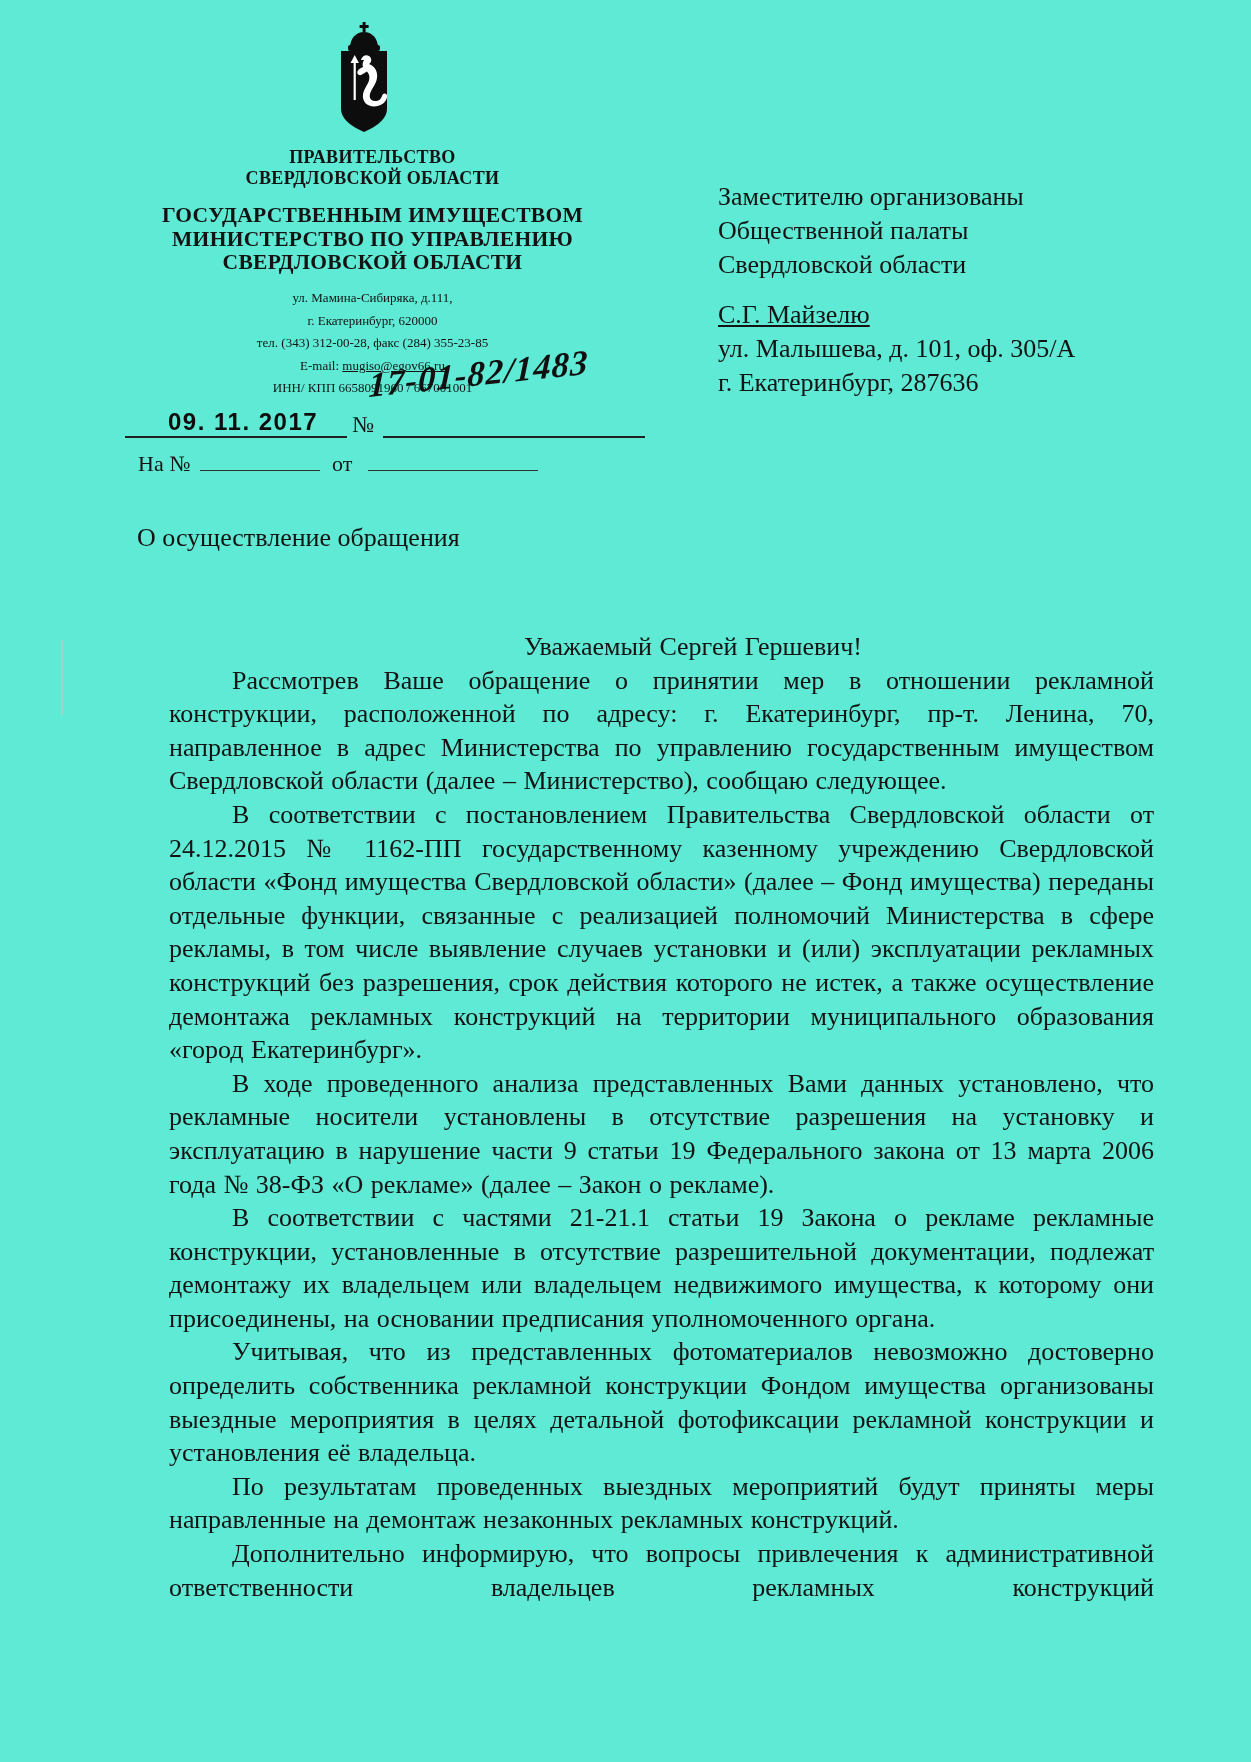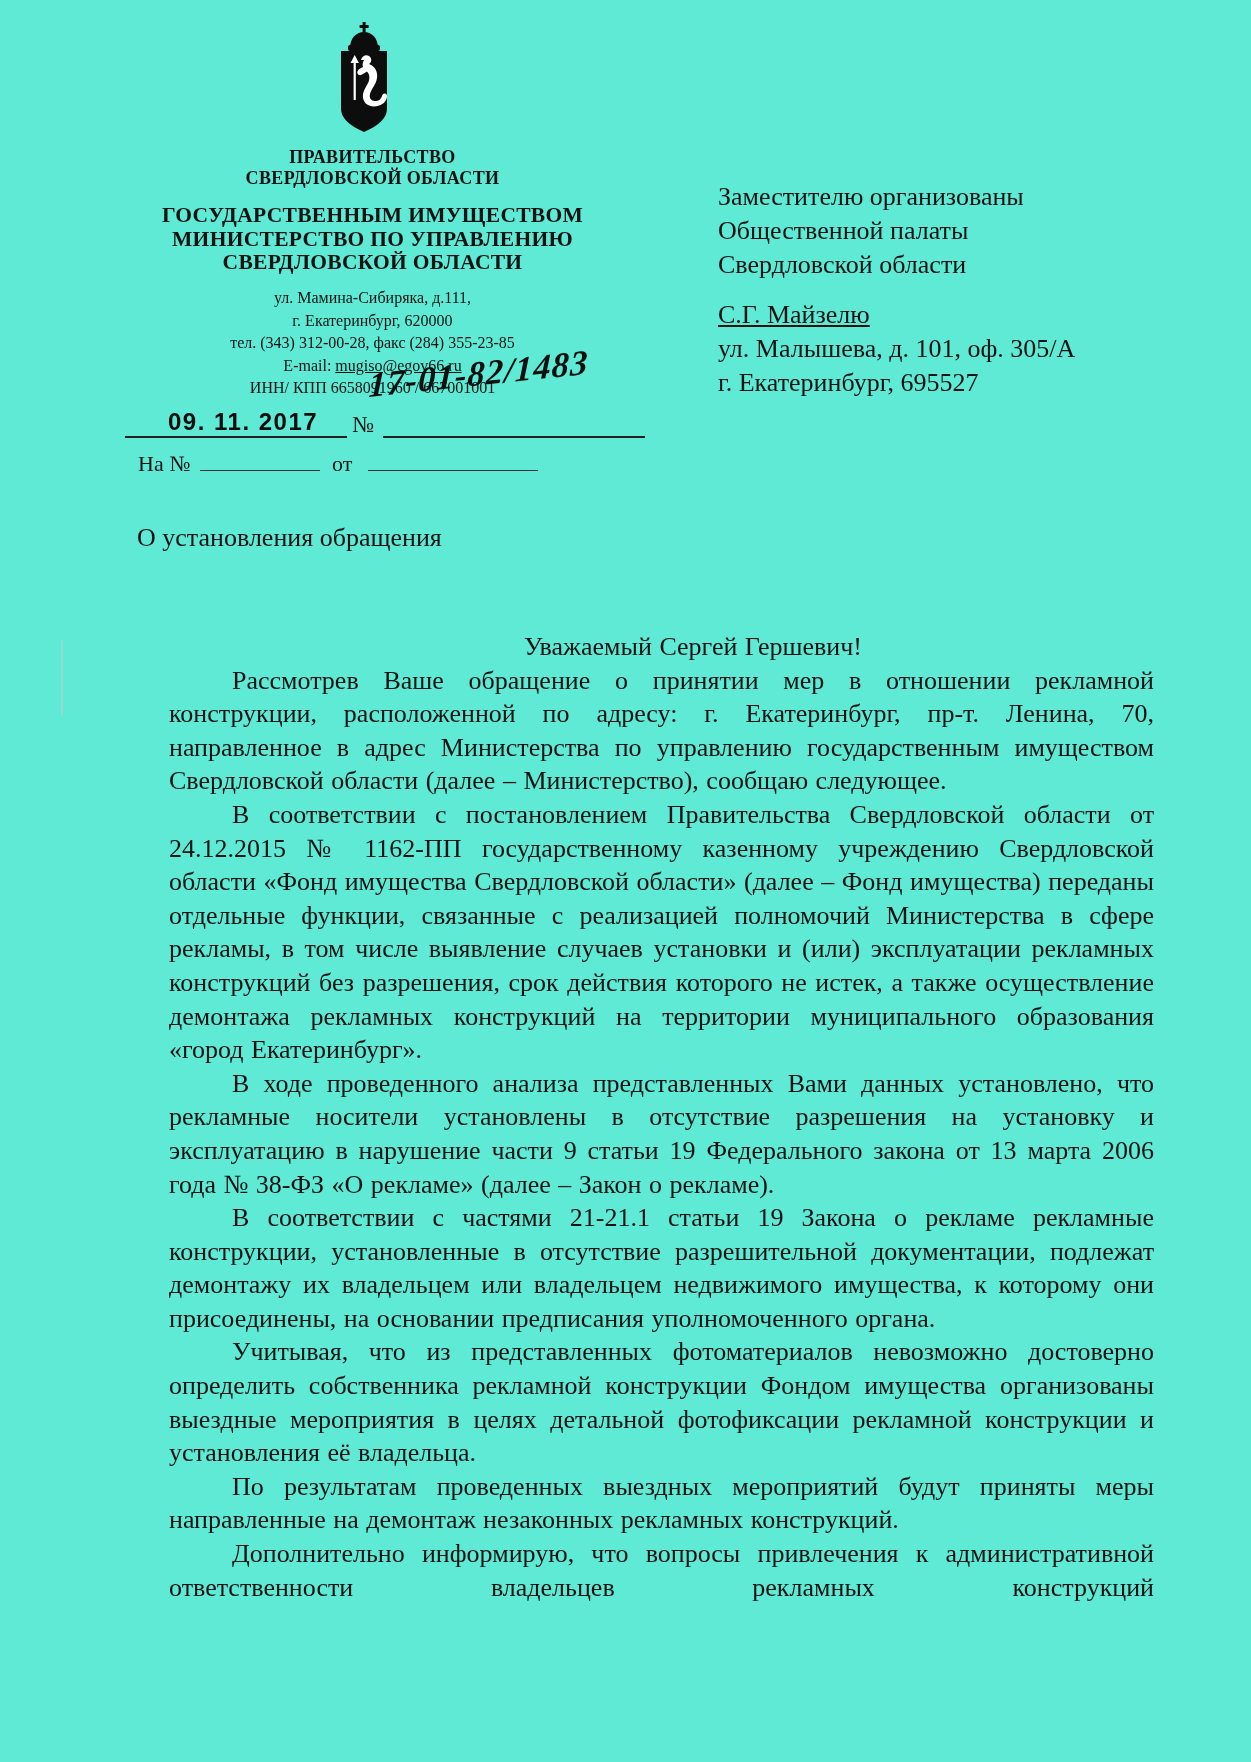--- a/index.html
+++ b/index.html
@@ -22,21 +22,21 @@
   .gov{
     left:145px;top:147px;width:455px;text-align:center;
     font-weight:bold;font-size:18px;line-height:21px;letter-spacing:.4px;
   }
   .ministry{
     left:145px;top:204px;width:455px;text-align:center;
     font-weight:bold;font-size:21.5px;line-height:23.5px;letter-spacing:.3px;
   }
   .lh-addr{
     left:145px;top:287px;width:455px;text-align:center;
-    font-size:16px;line-height:22.5px;
+    font-size:13px;line-height:22.5px;
   }
   .lh-addr .u{text-decoration:underline;}
 
   
   .date-stamp{
     left:168px;top:408px;width:160px;
     font-family:"Liberation Sans", sans-serif;
     font-weight:bold;font-size:24px;letter-spacing:1.5px;
     color:#0d0d0d;
   }
@@ -141,24 +141,24 @@
   <div class="abs na-rule1"></div>
   <div class="abs ot-label">от</div>
   <div class="abs na-rule2"></div>
 
   <div class="abs recipient">
     <div>Заместителю организованы</div>
     <div>Общественной палаты</div>
     <div>Свердловской области</div>
     <div class="name">С.Г. Майзелю</div>
     <div class="addr">ул. Малышева, д. 101, оф. 305/А</div>
-    <div>г. Екатеринбург, 695527</div>
+    <div>г. Екатеринбург, 287636</div>
   </div>
 
-  <div class="abs subject">О установления обращения</div>
+  <div class="abs subject">О осуществление обращения</div>
 
   <div class="abs bodytext">
     <p class="salutation">Уважаемый Сергей Гершевич!</p>
     <p>Рассмотрев Ваше обращение о принятии мер в отношении рекламной конструкции, расположенной по адресу: г. Екатеринбург, пр-т. Ленина, 70, направленное в адрес Министерства по управлению государственным имуществом Свердловской области (далее – Министерство), сообщаю следующее.</p>
     <p>В соответствии с постановлением Правительства Свердловской области от 24.12.2015 № 1162-ПП государственному казенному учреждению Свердловской области «Фонд имущества Свердловской области» (далее – Фонд имущества) переданы отдельные функции, связанные с реализацией полномочий Министерства в сфере рекламы, в том числе выявление случаев установки и (или) эксплуатации рекламных конструкций без разрешения, срок действия которого не истек, а также осуществление демонтажа рекламных конструкций на территории муниципального образования «город Екатеринбург».</p>
     <p>В ходе проведенного анализа представленных Вами данных установлено, что рекламные носители установлены в отсутствие разрешения на установку и эксплуатацию в нарушение части 9 статьи 19 Федерального закона от 13 марта 2006 года № 38-ФЗ «О рекламе» (далее – Закон о рекламе).</p>
     <p>В соответствии с частями 21-21.1 статьи 19 Закона о рекламе рекламные конструкции, установленные в отсутствие разрешительной документации, подлежат демонтажу их владельцем или владельцем недвижимого имущества, к которому они присоединены, на основании предписания уполномоченного органа.</p>
     <p>Учитывая, что из представленных фотоматериалов невозможно достоверно определить собственника рекламной конструкции Фондом имущества организованы выездные мероприятия в целях детальной фотофиксации рекламной конструкции и установления её владельца.</p>
     <p>По результатам проведенных выездных мероприятий будут приняты меры направленные на демонтаж незаконных рекламных конструкций.</p>
     <p class="continues">Дополнительно информирую, что вопросы привлечения к административной ответственности владельцев рекламных конструкций</p>

